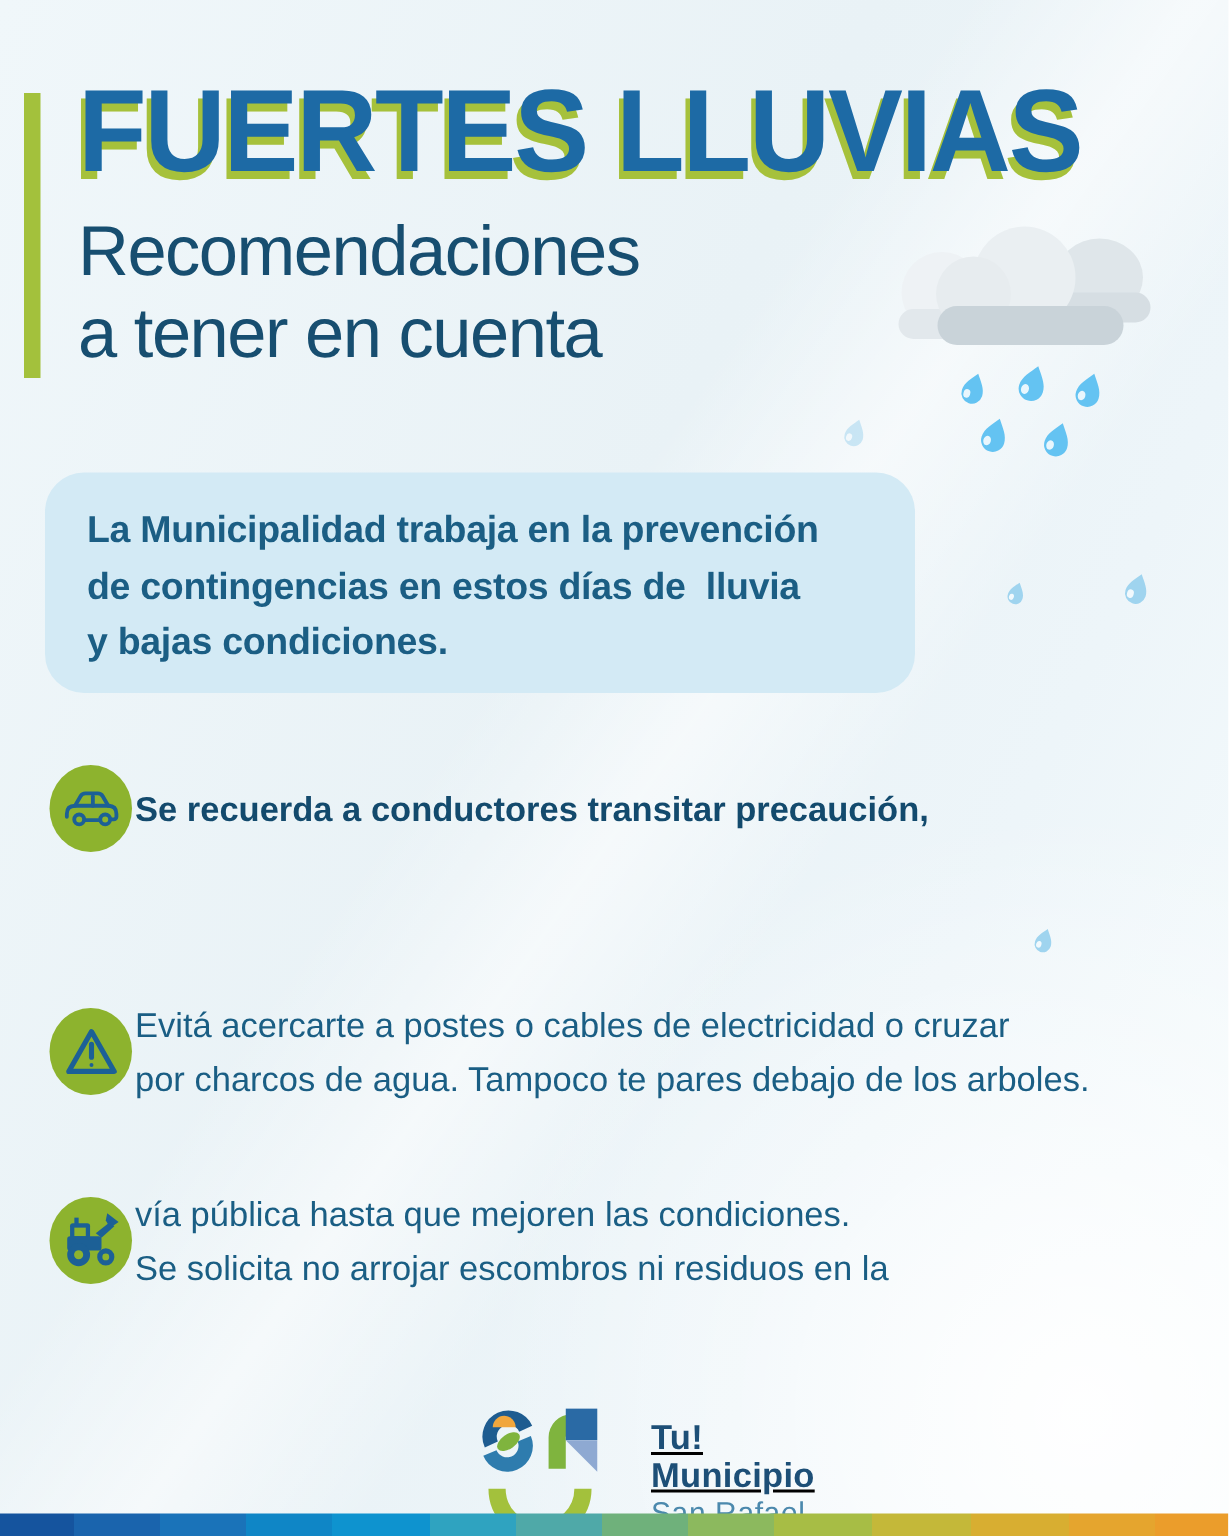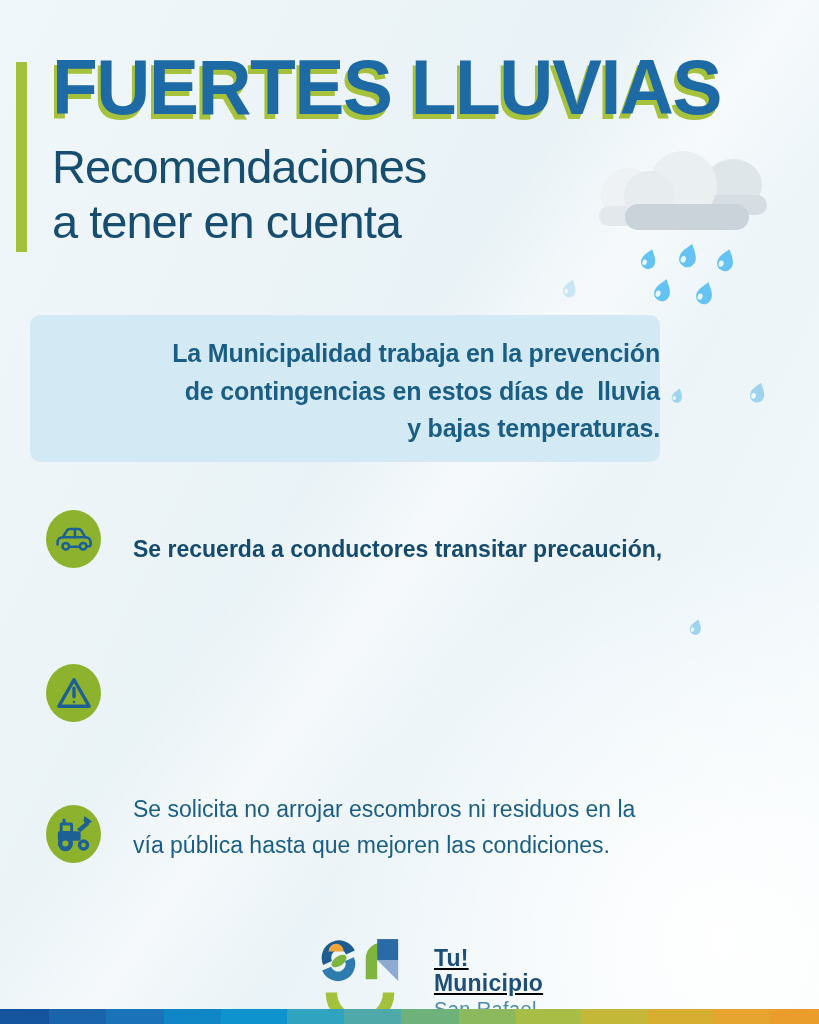--- a/index.html
+++ b/index.html
@@ -38,31 +38,31 @@
   }
 
   
   .cloud { position: absolute; left: 583px; top: 140px; }
   .drop { position: absolute; }
   .drop svg { display: block; }
 
   
   .intro-box {
     position: absolute; left: 30px; top: 315px;
-    width: 630px; height: 147px;
-    background: #d3eaf5; border-radius: 10px;
-    padding: 20px 0 0 28px; box-sizing: border-box; text-align: right;
+    width: 580px; height: 147px;
+    background: #d3eaf5; border-radius: 26px;
+    padding: 20px 0 0 28px; box-sizing: border-box;
   }
   .intro-line {
     font-size: 25px; font-weight: 700; color: #1b5e84;
     line-height: 1.5; white-space: pre; letter-spacing: -0.2px;
   }
 
   
-  .rec-row { position: absolute; left: 46px; display: flex; gap: 32px; align-items: flex-end; }
+  .rec-row { position: absolute; left: 33px; display: flex; gap: 2px; align-items: center; }
   .rec-icon {
     width: 55px; height: 58px; border-radius: 50%;
     background: #8db32e; flex: none;
     display: flex; align-items: center; justify-content: center;
   }
   .rec-text { padding-top: 2px; }
   .rec-line {
     font-size: 23px; font-weight: 400; color: #1a5e84;
     line-height: 1.55; white-space: nowrap;
   }
@@ -163,21 +163,21 @@
   <div class="drop" style="left:689px;top:618px">
     <svg width="14" height="18" viewBox="0 0 28 36" style="transform:rotate(18deg)">
         <path d="M14 2 C19 9 25 15 25 23 A11 11 0 1 1 3 23 C3 15 9 9 14 2 Z" fill="#9fd4ef"></path>
         <ellipse cx="9" cy="25" rx="3.5" ry="4.5" fill="#ffffff" opacity=".85"></ellipse>
       </svg>
   </div>
 
   <div class="intro-box">
     <div class="intro-line">La Municipalidad trabaja en la prevención</div>
     <div class="intro-line">de contingencias en estos días de  lluvia</div>
-    <div class="intro-line">y bajas temperaturas.</div>
+    <div class="intro-line">y bajas condiciones.</div>
   </div>
 
   <div class="rec-row" style="top:510px">
     <div class="rec-icon">
       <svg width="42" height="30" viewBox="0 0 46 30" fill="none" stroke="#1c6096" stroke-width="2.8" stroke-linecap="round" stroke-linejoin="round">
         <path d="M5 21 v-2 c0-4 2-6 6-6 l4-7 c.8-1.4 2-2 3.6-2 h9 c1.6 0 2.8.6 3.6 2 l4 7 c4 0 6 2 6 6 v2 a2 2 0 0 1 -2 2 h-1.5"></path>
         <path d="M11 13 h25"></path>
         <path d="M24 6 v7"></path>
         <path d="M18.5 23.5 h9.5"></path>
         <circle cx="14" cy="23" r="3.6"></circle>
@@ -189,41 +189,45 @@
     </div>
   </div>
 
   <div class="rec-row" style="top:664px">
     <div class="rec-icon">
       <svg width="38" height="36" viewBox="0 0 40 38" fill="none" stroke="#1c6096" stroke-width="3.6" stroke-linecap="round" stroke-linejoin="round">
         <path d="M20 5 L36 33 H4 Z"></path>
         <path d="M20 14 v9"></path>
         <circle cx="20" cy="28.5" r="1.4" fill="#1c6096" stroke="none"></circle>
       </svg>
+    </div>
+    <div class="rec-text">
+      <div class="rec-line">Evitá acercarte a postes o cables de electricidad o cruzar</div>
+      <div class="rec-line">por charcos de agua. Tampoco te pares debajo de los arboles.</div>
     </div>
   </div>
 
   <div class="rec-row" style="top:790px">
     <div class="rec-icon">
       <svg width="42" height="40" viewBox="0 0 44 42">
         <polygon points="25,16 35,8 38,11 29,19" fill="#1c6096"></polygon>
         <polygon points="33,2 41,8 35,12 32,7" fill="#1c6096"></polygon>
         <rect x="10" y="5" width="3" height="6" fill="#1c6096"></rect>
         <rect x="7" y="9" width="14" height="12" rx="2" fill="#1c6096"></rect>
         <rect x="10" y="12" width="8" height="6" fill="#8db32e"></rect>
         <rect x="5" y="18" width="24" height="10" rx="2" fill="#1c6096"></rect>
         <circle cx="13" cy="31" r="8" fill="#1c6096"></circle>
         <circle cx="13" cy="31" r="3.2" fill="#8db32e"></circle>
         <circle cx="32" cy="32.5" r="6" fill="#1c6096"></circle>
         <circle cx="32" cy="32.5" r="2.4" fill="#8db32e"></circle>
       </svg>
     </div>
     <div class="rec-text">
+      <div class="rec-line">vía pública hasta que mejoren las condiciones.</div>
       <div class="rec-line">Se solicita no arrojar escombros ni residuos en la</div>
-      <div class="rec-line">vía pública hasta que mejoren las condiciones.</div>
     </div>
   </div>
 
   <div class="logo">
     <div>
       <svg width="84" height="94" viewBox="0 0 88 96">
 
         <path d="M10 27 A13 13 0 1 1 34 16" fill="none" stroke="#1e5c90" stroke-width="10"></path>
         <path d="M33 33 A13 13 0 1 1 9 43" fill="none" stroke="#2e7cae" stroke-width="10" transform="translate(0,-10)"></path>
         <path d="M11 15 a8 8 0 0 1 16 0 Z" fill="#f1a63c"></path>

